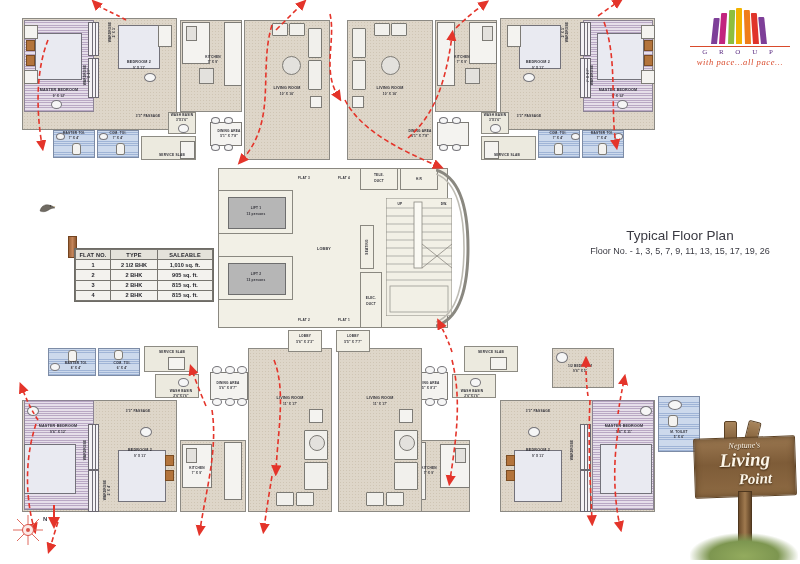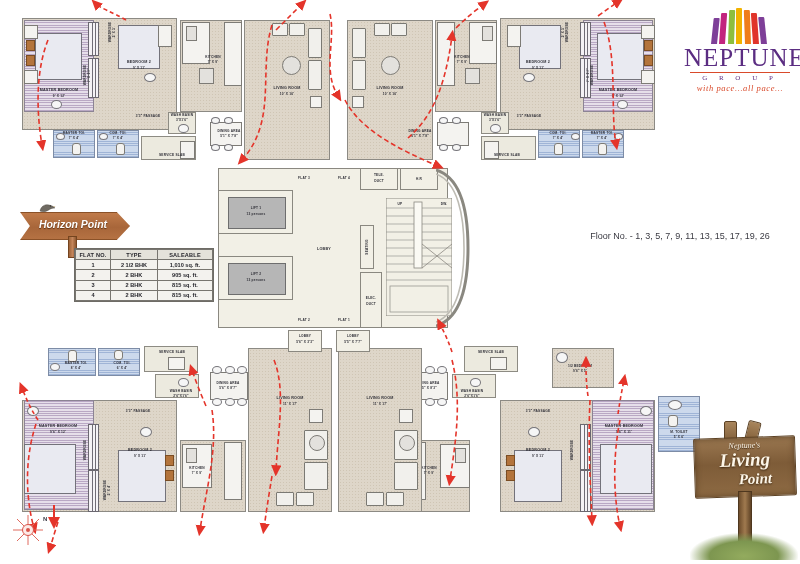--- a/index.html
+++ b/index.html
@@ -526,23 +526,20 @@
   </svg>
   <span class="nlab">N</span>
 </div>
 
 <div id="horizon-sign">
   <svg id="horizon-bird" viewBox="0 0 18 11">
     <path d="M2,9 C3,4 7,2 11,3 C14,3.6 16,5 17,6 C14,6 12,7 10,8.4 C7.5,10 4,10.2 2,9 Z" fill="#6f6a62" stroke="#4a463f" stroke-width=".4"></path>
     <circle cx="12.4" cy="3.9" r=".6" fill="#2b2824"></circle>
     <path d="M15.6,4.2 L17.6,4.6 L15.6,5 Z" fill="#b08a3c"></path>
   </svg>
-  <div id="horizon-board">
-    <span>Horizon Point</span>
-  </div>
   <div id="horizon-post"></div>
 </div>
 
 <table id="flat-table">
   <thead>
     <tr>
       <th class="c1">FLAT NO.</th>
       <th class="c2">TYPE</th>
       <th class="c3">SALEABLE</th>
     </tr>
@@ -565,34 +562,34 @@
     </tr>
     <tr>
       <td class="c1">4</td>
       <td class="c2">2 BHK</td>
       <td class="c3">815 sq. ft.</td>
     </tr>
   </tbody>
 </table>
 
 <div id="plan-title">
+  <div class="t1">Typical Floor Plan</div>
   <div class="t2">Floor No. - 1, 3, 5, 7, 9, 11, 13, 15, 17, 19, 26</div>
 </div>
 
 <div id="neptune-logo">
   <div id="neptune-flag">
       <i style="background: rgb(126, 63, 152); left: 2px; height: 26px; transform: skewX(-6deg);"></i>
       <i style="background: rgb(194, 36, 126); left: 10.4px; height: 31px; transform: skewX(-4deg);"></i>
       <i style="background: rgb(141, 190, 63); left: 18.8px; height: 34px; transform: skewX(-2deg);"></i>
       <i style="background: rgb(242, 178, 0); left: 27.2px; height: 36px; transform: skewX(0deg);"></i>
       <i style="background: rgb(239, 125, 26); left: 35.6px; height: 34px; transform: skewX(2deg);"></i>
       <i style="background: rgb(224, 52, 43); left: 44px; height: 31px; transform: skewX(4deg);"></i>
       <i style="background: rgb(126, 63, 152); left: 52.4px; height: 27px; transform: skewX(6deg);"></i>
     </div>
-  <div id="neptune-word">NEPTUNE</div>
   <div id="neptune-rule"></div>
   <div id="neptune-sub">G R O U P</div>
   <div id="neptune-tag">with pace...all pace...</div>
 </div>
 
 <div id="living-sign">
   <div id="lp-peg1"></div>
   <div id="lp-peg2"></div>
   <div id="lp-board">
     <div class="n1">Neptune's</div>

